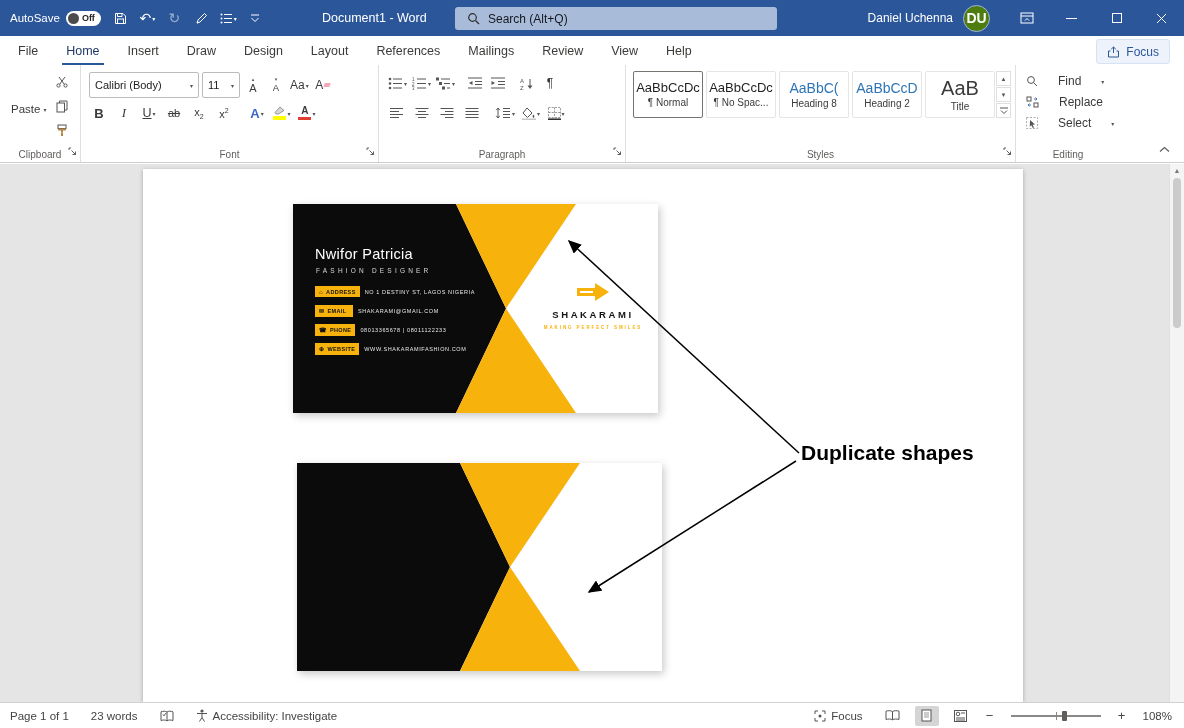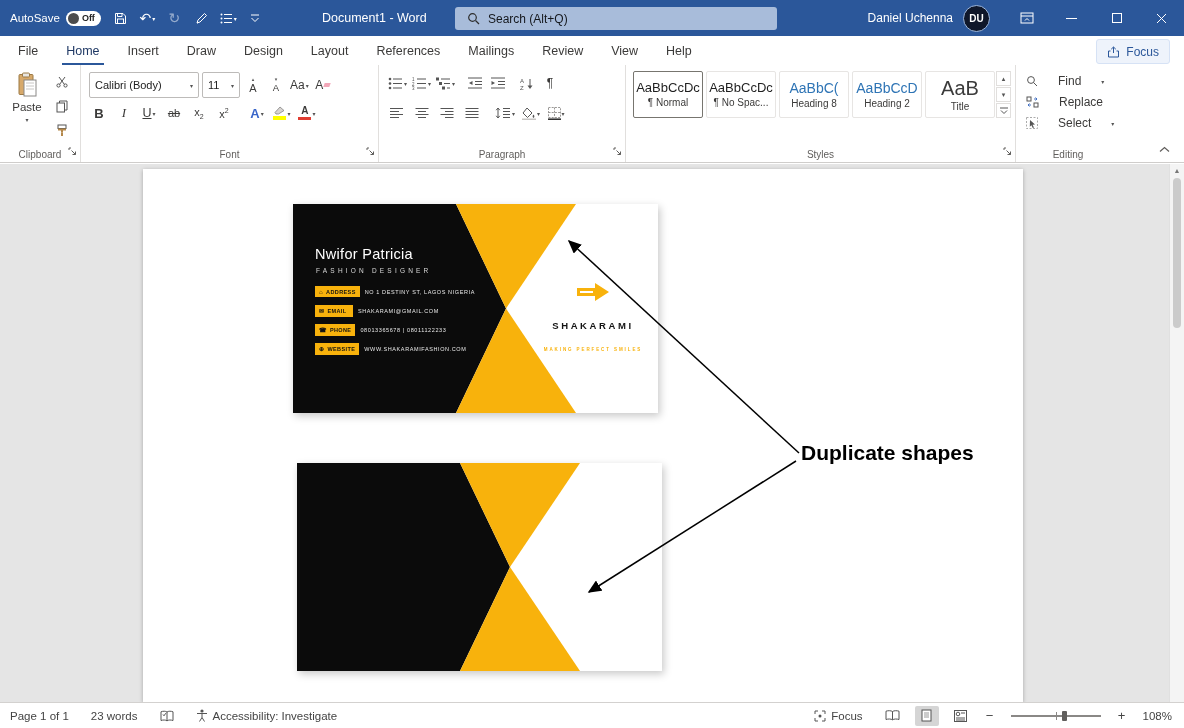--- a/index.html
+++ b/index.html
@@ -16,39 +16,39 @@
   .pill-dot{width:11px;height:11px;border-radius:50%;background:#4c4c4c;}
   .qat{display:flex;align-items:center;margin-left:6px;}
   .qat-btn{width:27px;height:30px;display:flex;align-items:center;justify-content:center;color:#fff;font-size:14px;gap:1px;}
   .qat-btn .dd{font-size:6px;color:#fff;}
   .dim{opacity:.5;}
   .doc-title{position:absolute;left:322px;top:0;height:36px;display:flex;align-items:center;font-size:12.5px;white-space:nowrap;}
   .search-box{position:absolute;left:455px;top:7px;width:310px;height:23px;background:#a8bcda;border-radius:3px;
               display:flex;align-items:center;padding-left:12px;gap:8px;font-size:12px;color:#15181d;}
   .tb-right{position:absolute;right:0;top:0;height:36px;display:flex;align-items:center;}
   .user-name{font-size:12px;margin-right:10px;}
-  .avatar{width:25px;height:25px;border-radius:50%;background:#0f172a;border:1.5px solid #9db7dd;
-          display:flex;align-items:center;justify-content:center;font-size:10px;font-weight:bold;margin-right:14px;}
+  .avatar{width:25px;height:25px;border-radius:50%;background:#4d7c0f;border:1.5px solid #9db7dd;
+          display:flex;align-items:center;justify-content:center;font-size:14px;font-weight:bold;margin-right:14px;}
   .win-btn{width:45px;height:36px;display:flex;align-items:center;justify-content:center;color:#fff;font-size:15px;}
 
   
   .tabrow{position:absolute;top:36px;left:0;width:100%;height:29px;background:#fff;display:flex;align-items:stretch;padding-left:4px;box-sizing:border-box;}
   .tab{display:flex;align-items:center;padding:0 14px;font-size:12.5px;color:#3b3a39;position:relative;}
   .tab.active{color:#1f3864;}
   .tab.active::after{content:"";position:absolute;left:10px;right:10px;bottom:0;height:2.5px;background:var(--wordblue,#2b579a);}
   .share-btn{position:absolute;right:14px;top:39px;height:23px;display:flex;align-items:center;gap:6px;padding:0 10px;
              border-radius:3px;background:#eef3fb;border:1px solid #d6e2f5;color:#2b579a;font-size:12px;}
 
   
   .ribbon{position:absolute;top:65px;left:0;width:100%;height:98px;background:#fff;border-bottom:1px solid #cfcdcb;box-sizing:border-box;}
   .rgroup{position:absolute;top:0;height:97px;border-right:1px solid #e1dfdd;box-sizing:border-box;}
   .glabel{position:absolute;bottom:2px;left:0;right:0;text-align:center;font-size:10px;color:#605e5c;}
   .launcher{position:absolute;right:3px;bottom:3px;}
   .g-clipboard{left:0;width:81px;}
-  .paste-btn{position:absolute;left:8px;top:7px;width:38px;height:74px;display:flex;flex-direction:column;align-items:center;gap:3px;font-size:11.5px;color:#3b3a39;}
+  .paste-btn{position:absolute;left:8px;top:7px;width:38px;height:74px;display:flex;flex-direction:row;align-items:center;gap:3px;font-size:11.5px;color:#3b3a39;}
   .clip-col{position:absolute;left:52px;top:9px;display:flex;flex-direction:column;gap:8px;}
   .mini-btn{width:20px;height:16px;display:flex;align-items:center;justify-content:center;font-size:12px;color:#3b3a39;}
   .g-font{left:81px;width:298px;}
   .rrow1{position:absolute;top:7px;left:8px;display:flex;align-items:center;gap:3px;}
   .rrow2{position:absolute;top:37px;left:8px;display:flex;align-items:center;gap:5px;}
   .combo{height:22px;border:1px solid #bdbbb9;border-radius:2px;display:flex;align-items:center;padding:12px 5px;font-size:11px;color:#222;background:#fff;box-sizing:border-box;}
   .combo .dd{margin-left:auto;}
   .font-name{width:110px;}
   .font-size{width:38px;}
   .fbtn{min-width:20px;height:22px;display:flex;align-items:center;justify-content:center;font-size:12px;color:#3b3a39;gap:1px;padding:0 1px;}
@@ -90,21 +90,21 @@
   .card2{left:154px;top:294px;width:365px;height:208px;}
   .card-svg{position:absolute;left:0;top:0;width:100%;height:100%;}
   .card-content{position:absolute;left:0;top:0;width:100%;height:100%;}
   .cname{position:absolute;left:22px;top:42px;color:#fff;font-size:14.5px;font-weight:normal;letter-spacing:.3px;}
   .crole{position:absolute;left:23px;top:63px;color:#d8d8d8;font-size:6.5px;letter-spacing:3.2px;}
   .contacts{position:absolute;left:22px;top:82px;display:flex;flex-direction:column;gap:8px;}
   .crow{display:flex;align-items:center;gap:5px;height:11px;}
   .cbadge{display:inline-flex;align-items:center;gap:3px;background:var(--yellow,#f8b20c);color:#111;font-size:5.5px;font-weight:bold;padding:2.5px 4px;letter-spacing:.4px;min-width:30px;}
   .cicon{font-size:6px;}
   .cvalue{color:#e8e8e8;font-size:5.5px;letter-spacing:.6px;}
-  .brand{position:absolute;left:238px;top:76px;width:124px;display:flex;flex-direction:column;align-items:center;gap:16px;}
+  .brand{position:absolute;left:238px;top:76px;width:124px;display:flex;flex-direction:column;align-items:center;gap:5px;}
   .brand-name{font-size:9.5px;font-weight:bold;letter-spacing:2.6px;color:#141414;}
   .brand-tag{font-size:4.5px;letter-spacing:1.9px;color:var(--yellow,#f8b20c);font-weight:bold;}
   .annotation{position:absolute;left:658px;top:272px;font-size:21px;font-weight:bold;color:#000;white-space:nowrap;}
   .arrows{position:absolute;left:0;top:0;width:880px;height:533px;}
 
   
   .statusbar{position:absolute;bottom:0;left:0;width:100%;height:26px;background:#fff;border-top:1px solid #d3d1cf;
              display:flex;align-items:center;font-size:11.5px;color:#444;padding:0 10px;box-sizing:border-box;}
   .sb-item{margin-right:22px;display:flex;align-items:center;gap:5px;white-space:nowrap;}
   .sb-right{margin-left:auto;display:flex;align-items:center;gap:10px;}

